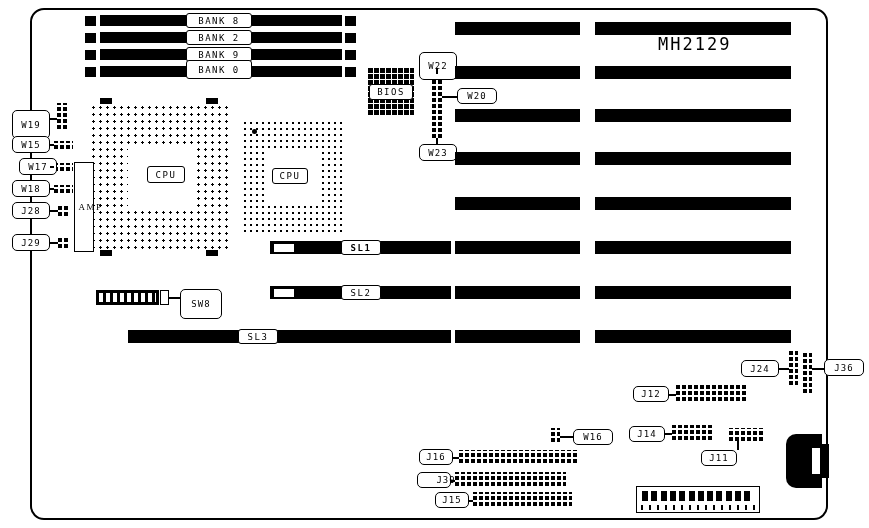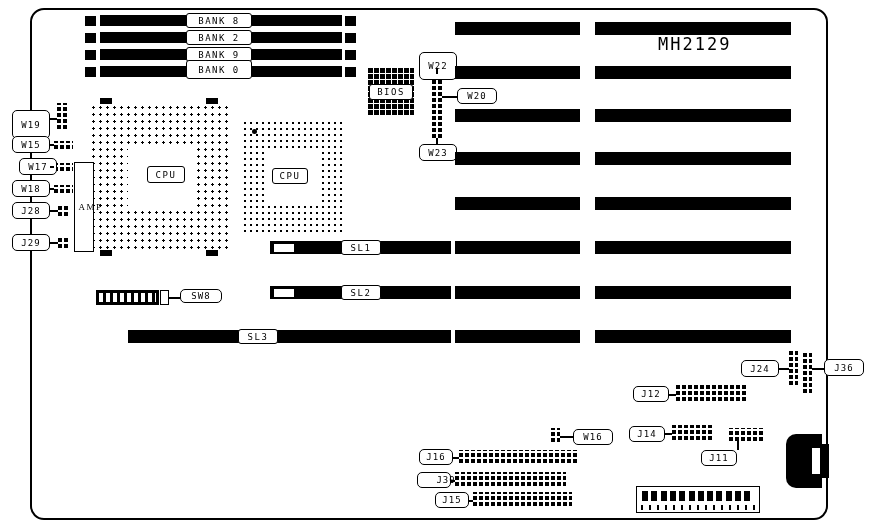--- a/index.html
+++ b/index.html
@@ -122,33 +122,33 @@
   <div class="abs bar" style="left:595px; top:197px; width:196px; height:13px;"></div>
   <div class="abs bar" style="left:455px; top:241px; width:125px; height:13px;"></div>
   <div class="abs bar" style="left:595px; top:241px; width:196px; height:13px;"></div>
   <div class="abs bar" style="left:455px; top:286px; width:125px; height:13px;"></div>
   <div class="abs bar" style="left:595px; top:286px; width:196px; height:13px;"></div>
   <div class="abs bar" style="left:455px; top:330px; width:125px; height:13px;"></div>
   <div class="abs bar" style="left:595px; top:330px; width:196px; height:13px;"></div>
 
   <div class="abs bar" style="left:270px; top:241px; width:181px; height:13px;"></div>
   <div class="abs" style="left:274px; top:244px; width:20px; height:8px; background:#fff;"></div>
-  <div class="abs box" style="left:341px; top:240px; width:40px; height:15px;">SL1</div>
+  <div class="abs box" style="left:341px; top:240px; width:40px; height:15px;font-weight:bold;">SL1</div>
 
   <div class="abs bar" style="left:270px; top:286px; width:181px; height:13px;"></div>
   <div class="abs" style="left:274px; top:289px; width:20px; height:8px; background:#fff;"></div>
   <div class="abs box" style="left:341px; top:285px; width:40px; height:15px;">SL2</div>
 
   <div class="abs bar" style="left:128px; top:330px; width:323px; height:13px;"></div>
   <div class="abs box" style="left:238px; top:329px; width:40px; height:15px;">SL3</div>
 
   <div class="abs bar" style="left:96px; top:290px; width:63px; height:15px;"></div>
   <div class="abs dipcells" style="left:99px; top:293px; width:57px; height:9px;"></div>
   <div class="abs" style="left:160px; top:290px; width:9px; height:15px; background:#fff; border:1.5px solid #000;"></div>
-  <div class="abs callout" style="left:180px; top:289px; width:42px; height:14px;text-align:right;">SW8</div>
+  <div class="abs callout" style="left:180px; top:289px; width:42px; height:30px;text-align:right;">SW8</div>
   <div class="abs ln" style="left:169px; top:297px; width:11px; height:1.5px;"></div>
 
   <div class="abs pins" style="left:789px; top:351px; width:9px; height:34px;"></div>
   <div class="abs pins" style="left:803px; top:351px; width:9px; height:42px;"></div>
   <div class="abs callout" style="left:741px; top:360px; width:38px; height:17px;">J24</div>
   <div class="abs ln" style="left:779px; top:368px; width:10px; height:1.5px;"></div>
   <div class="abs callout" style="left:824px; top:359px; width:40px; height:17px;">J36</div>
   <div class="abs ln" style="left:812px; top:368px; width:12px; height:1.5px;"></div>
 
   <div class="abs pins" style="left:676px; top:385px; width:70px; height:16px;"></div>

